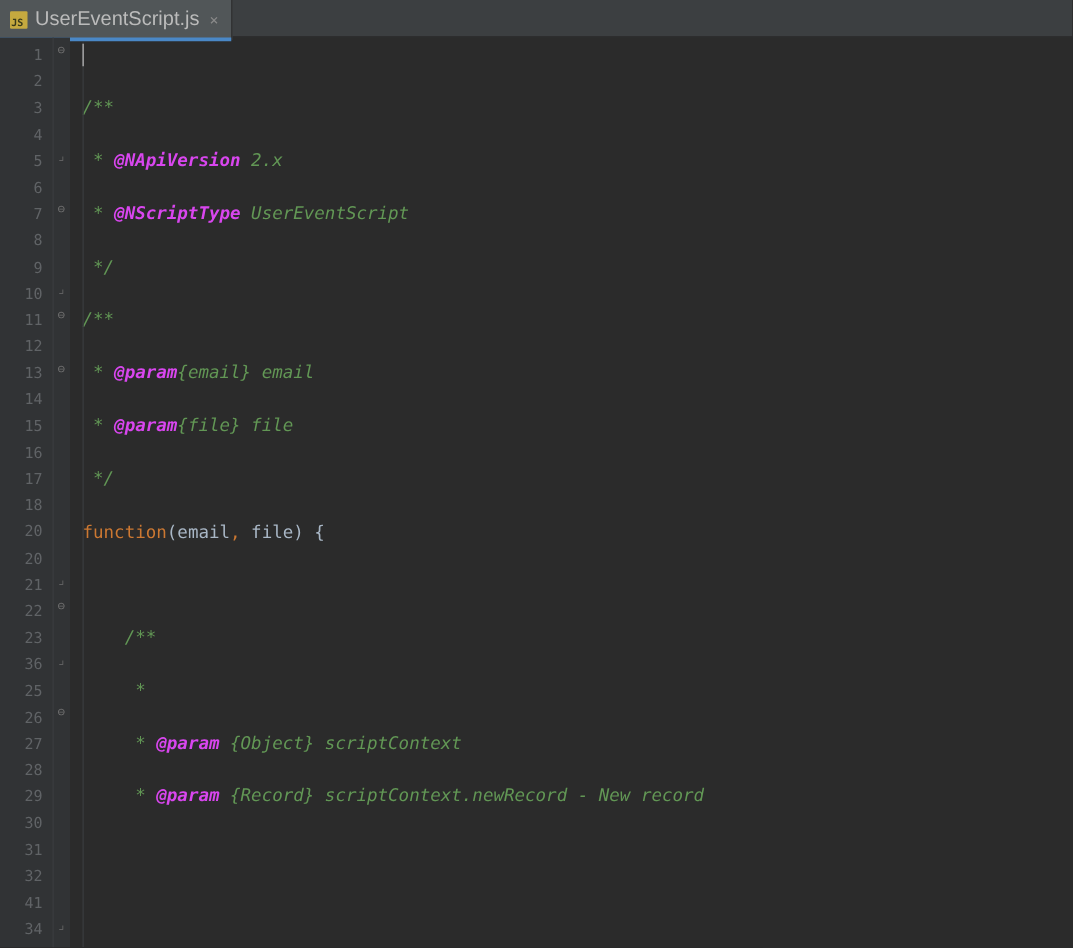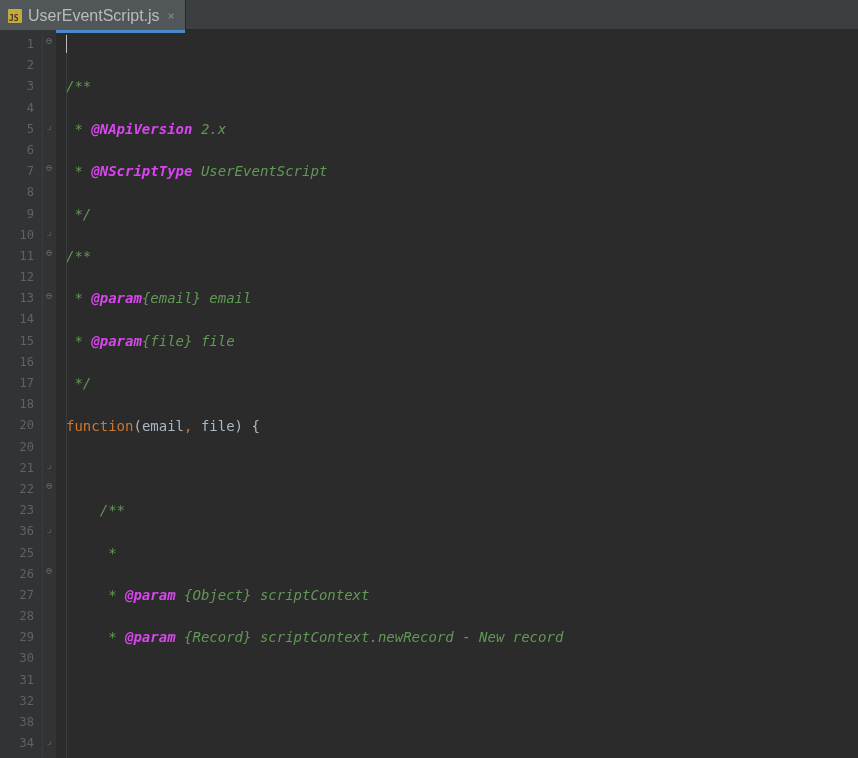--- a/index.html
+++ b/index.html
@@ -163,21 +163,21 @@
     <div class="ln">23</div>
     <div class="ln">36</div>
     <div class="ln">25</div>
     <div class="ln">26</div>
     <div class="ln">27</div>
     <div class="ln">28</div>
     <div class="ln">29</div>
     <div class="ln">30</div>
     <div class="ln">31</div>
     <div class="ln">32</div>
-    <div class="ln">38</div>
+    <div class="ln">41</div>
     <div class="ln">34</div>
   </div>
 
   <div class="code-area">
     <span class="caret"></span>
 <div class="line"><span class="c-doc">/**</span></div>
 <div class="line"><span class="c-doc"> * </span><span class="c-doctag">@NApiVersion</span><span class="c-doc"> 2.x</span></div>
 <div class="line"><span class="c-doc"> * </span><span class="c-doctag">@NScriptType</span><span class="c-doc"> UserEventScript</span></div>
 <div class="line"><span class="c-doc"> */</span></div>
 <div class="line"><span class="c-doc">/**</span></div>

